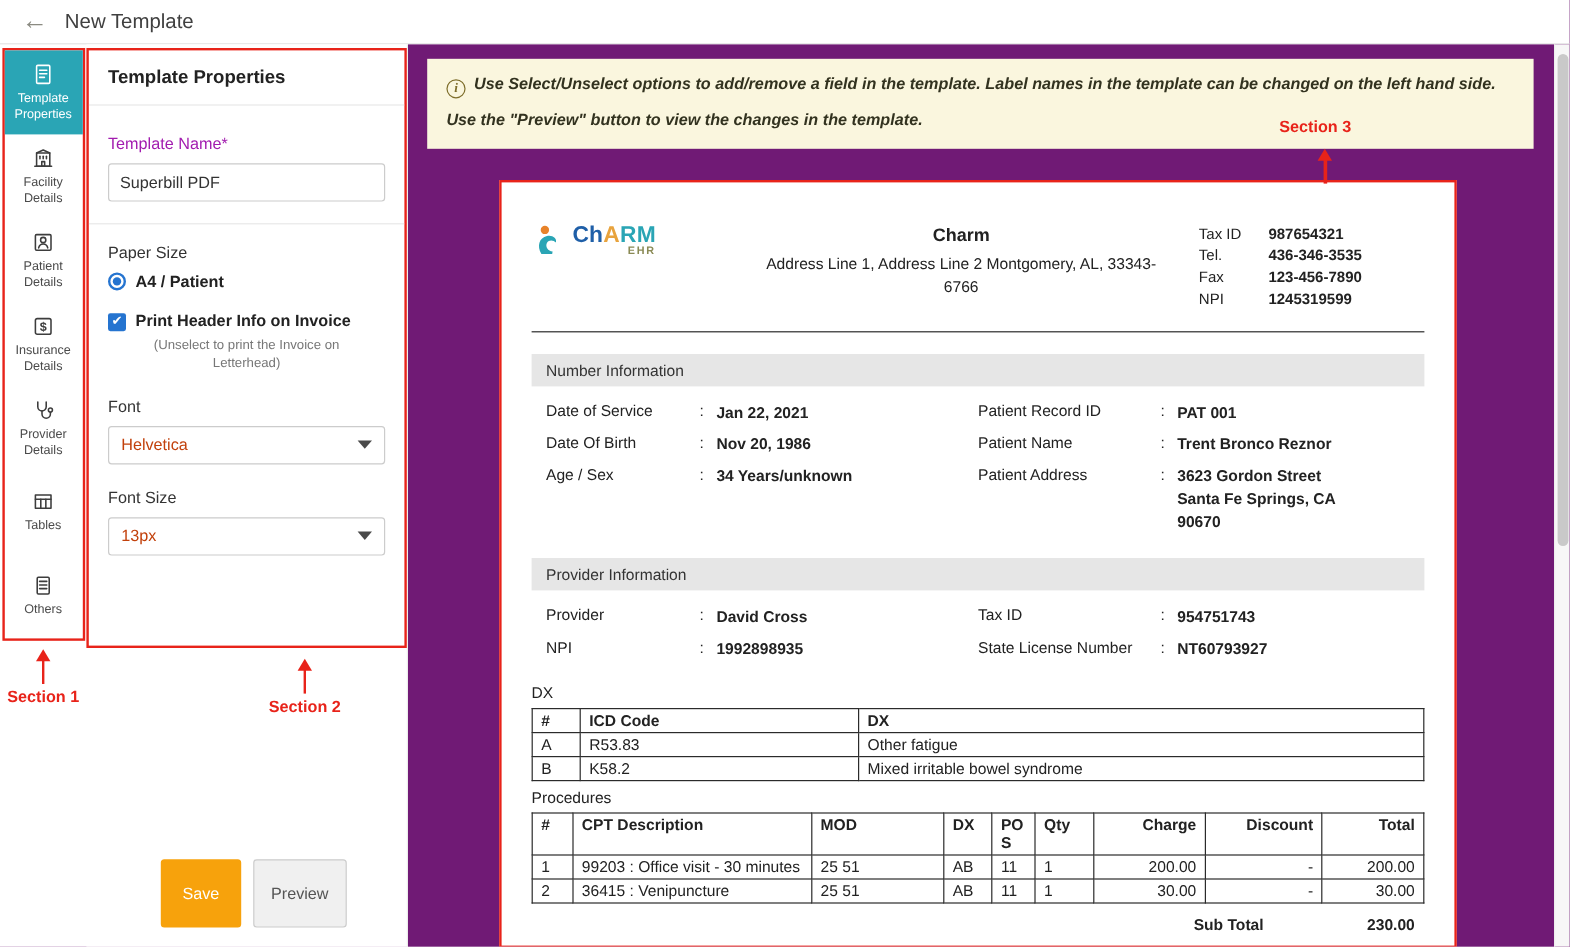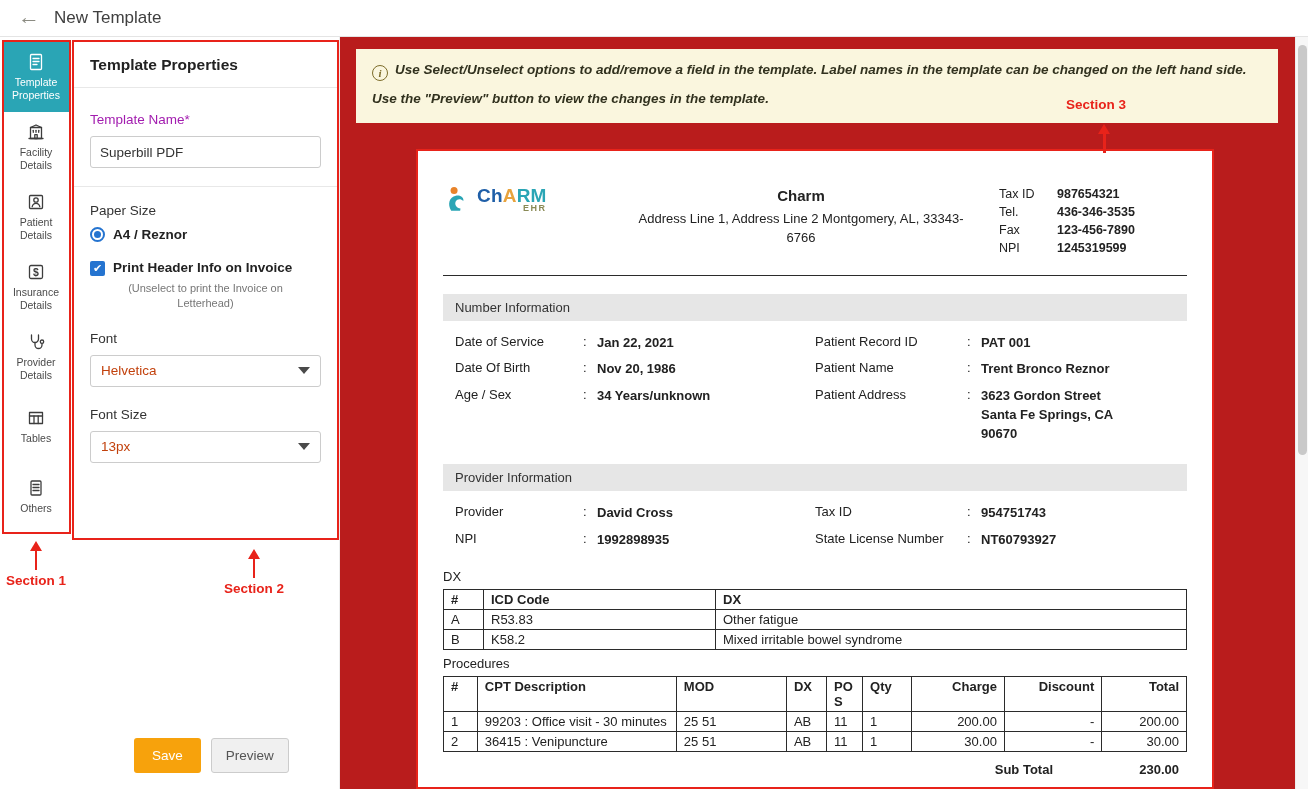--- a/index.html
+++ b/index.html
@@ -51,27 +51,27 @@
   .checkbox { width:15px; height:15px; background:#2574d0; border-radius:2px; color:#fff; font-size:11px;
     line-height:15px; text-align:center; flex:0 0 15px; margin-top:1px; }
   .opt-label { font-size:13.5px; font-weight:700; color:#222; }
   .check-note { font-size:11px; color:#777; text-align:center; width:200px; margin:5px auto 0; line-height:1.35; }
   .font-block { margin-top:20px; }
   .selectbox { height:32px; border:1px solid #ccc; border-radius:3px; display:flex; align-items:center;
     justify-content:space-between; padding:0 10px; font-size:13.5px; color:#c2410c; cursor:pointer; background:#fff; }
   .caret { width:0; height:0; border-left:6px solid transparent; border-right:6px solid transparent; border-top:7px solid #4a4a4a; }
   .annot-s2 { margin:10px 0 0 122px; width:120px; text-align:center; }
   .panel-buttons { margin-top:auto; padding:0 0 16px 62px; display:flex; gap:10px; }
-  .btn-save { background:#f7a20c; color:#fff; border:none; border-radius:3px; padding:10px 18px;
+  .btn-save { background:#f7a20c; color:#fff; border:none; border-radius:3px; padding:21px 18px;
     font-size:13.5px; font-family:inherit; cursor:pointer; }
   .btn-preview { background:#f0f0f0; color:#555; border:1px solid #ccc; border-radius:3px; padding:8px 14px;
     font-size:13.5px; font-family:inherit; cursor:pointer; }
 
   
-  .main { flex:1; position:relative; padding:12px 30px 0 16px; overflow:hidden; background:#b91c1c; }
+  .main { flex:1; position:relative; padding:12px 30px 0 16px; overflow:hidden; background:#701a75; }
   .banner { background:#faf6de; padding:11px 16px 13px; position:relative; }
   .banner p { margin:0; font-style:italic; font-weight:700; font-size:13.5px; color:#32321f; line-height:1.5; }
   .banner p + p { margin-top:8px; }
   .info-icon { display:inline-flex; width:16px; height:16px; border:1.4px solid #7d6d2a; border-radius:50%;
     align-items:center; justify-content:center; color:#7d6d2a; font-family:"Liberation Serif","DejaVu Serif",serif;
     font-style:italic; font-weight:700; font-size:11px; margin-right:7px; vertical-align:-3px; }
   .section3-label { position:absolute; right:152px; bottom:11px; font-style:normal; }
   .arrow-s3 { position:absolute; top:88px; left:763px; }
 
   .preview-box { width:798px; height:640px; margin:26px 0 0 60px; background:#fff; overflow:hidden;
@@ -224,21 +224,21 @@
       <div class="name-group">
         <label class="req-label">Template Name*</label>
         <input class="text-input" type="text" value="Superbill PDF" style="">
       </div>
 
       <label class="fld-label">Paper Size</label>
       <div class="radio-row">
         <span class="radio-outer">
             <span class="radio-inner"></span>
           </span>
-        <span class="opt-label">A4 / Reznor</span>
+        <span class="opt-label">A4 / Patient</span>
       </div>
 
       <div class="check-row">
         <span class="checkbox">✔</span>
         <span class="opt-label">Print Header Info on Invoice</span>
       </div>
       <div class="check-note">(Unselect to print the Invoice on Letterhead)</div>
 
       <div class="font-block">
         <label class="fld-label">Font</label>

